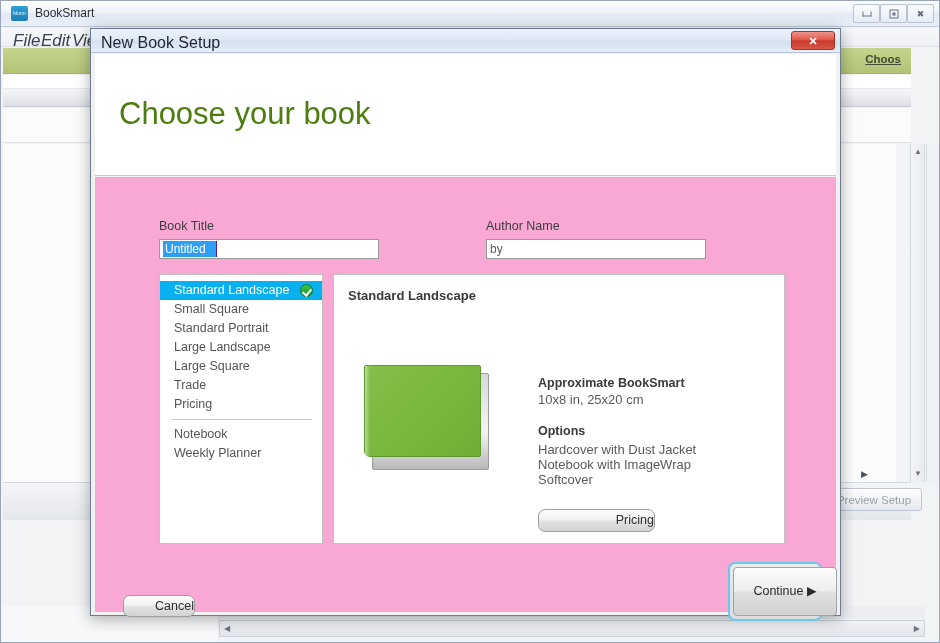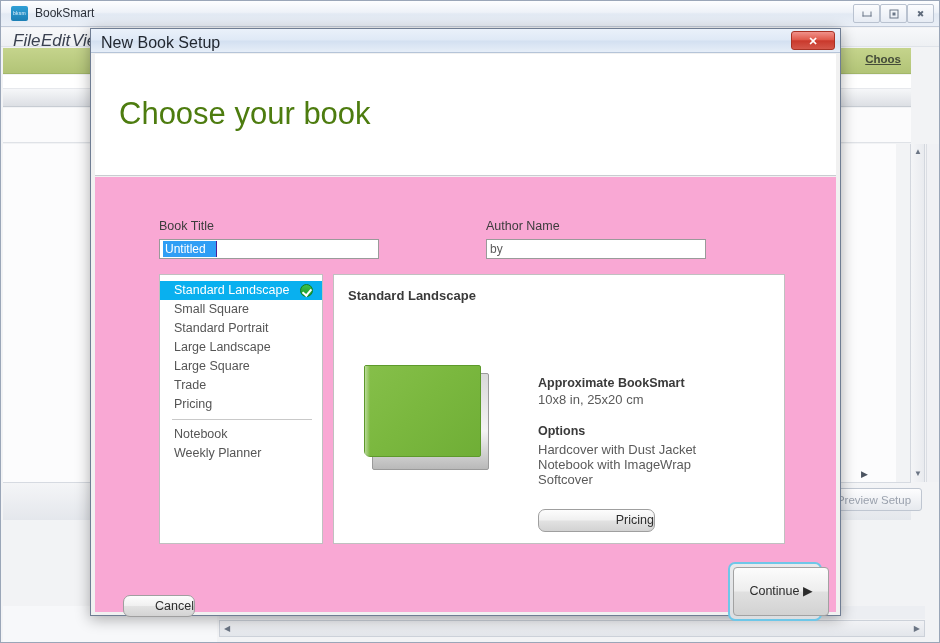--- a/index.html
+++ b/index.html
@@ -284,21 +284,21 @@
   }
   #continue-wrap {
     position: absolute; left: 633px; top: 385px;
     width: 94px; height: 59px;
     border: 2px solid #6ec7e8; border-radius: 7px;
     background: linear-gradient(to bottom,#e9eaec,#dcdee1);
     padding: 3px;
   }
   #continue-button {
     position: absolute; left: 3px; top: 3px;
-    width: 96px; height: 49px;
+    width: 104px; height: 49px;
     background: linear-gradient(to bottom,#fcfcfc 0%,#eeeeee 48%,#e0e0e0 52%,#d2d2d2 100%);
     border: 1px solid #a2a2a2; border-radius: 4px;
     font-size: 12.5px; color: #2b2b2b; text-align: center; line-height: 47px;
   }
 </style>
 </head>
 <body>
 
 <div id="app-window">
 

